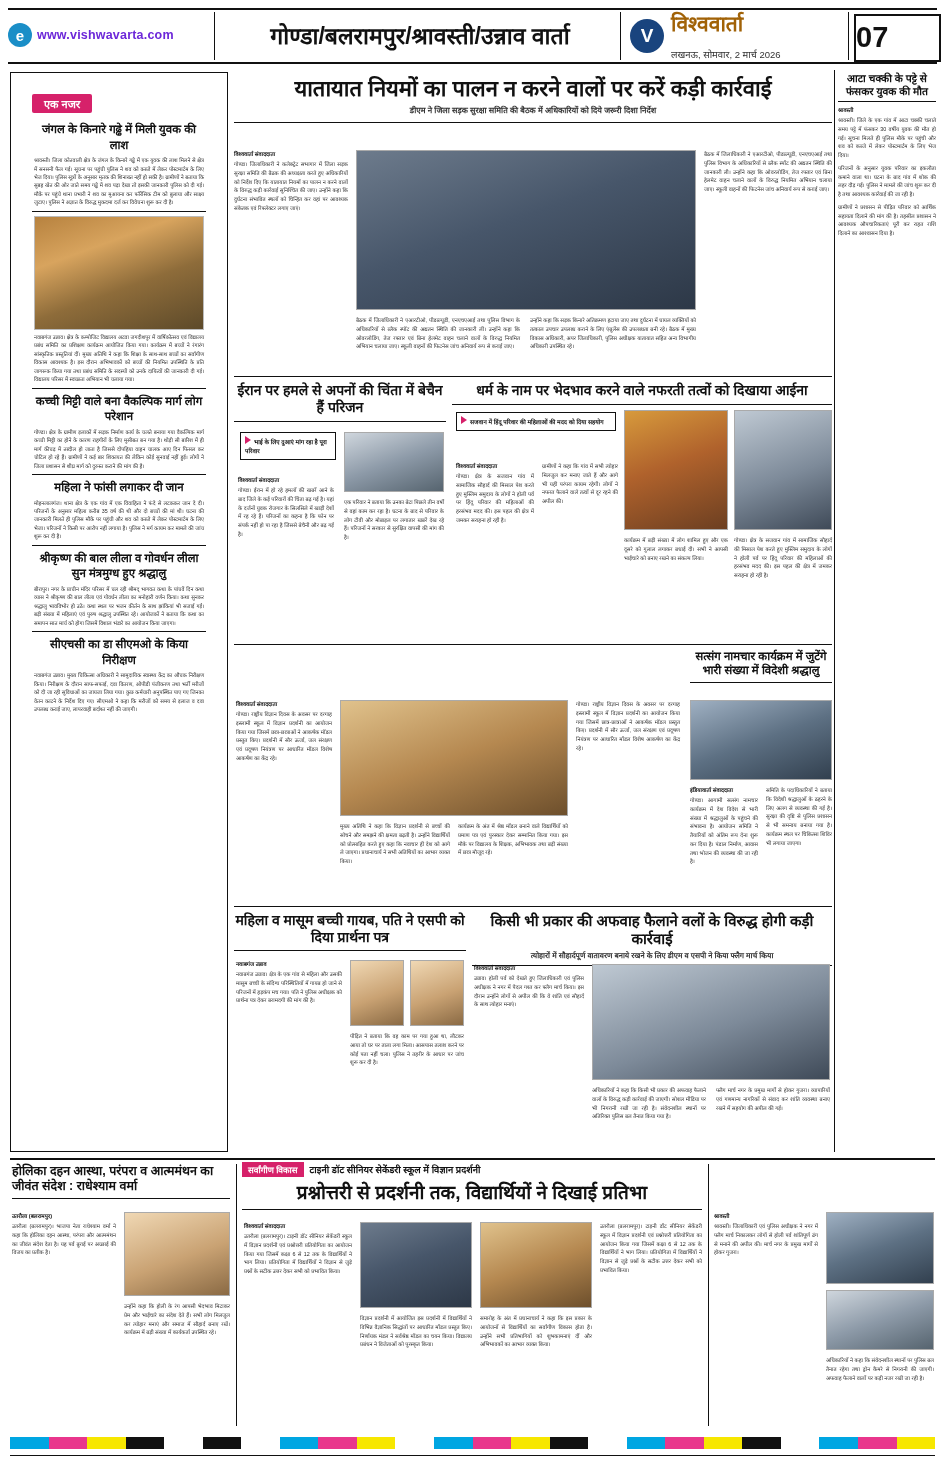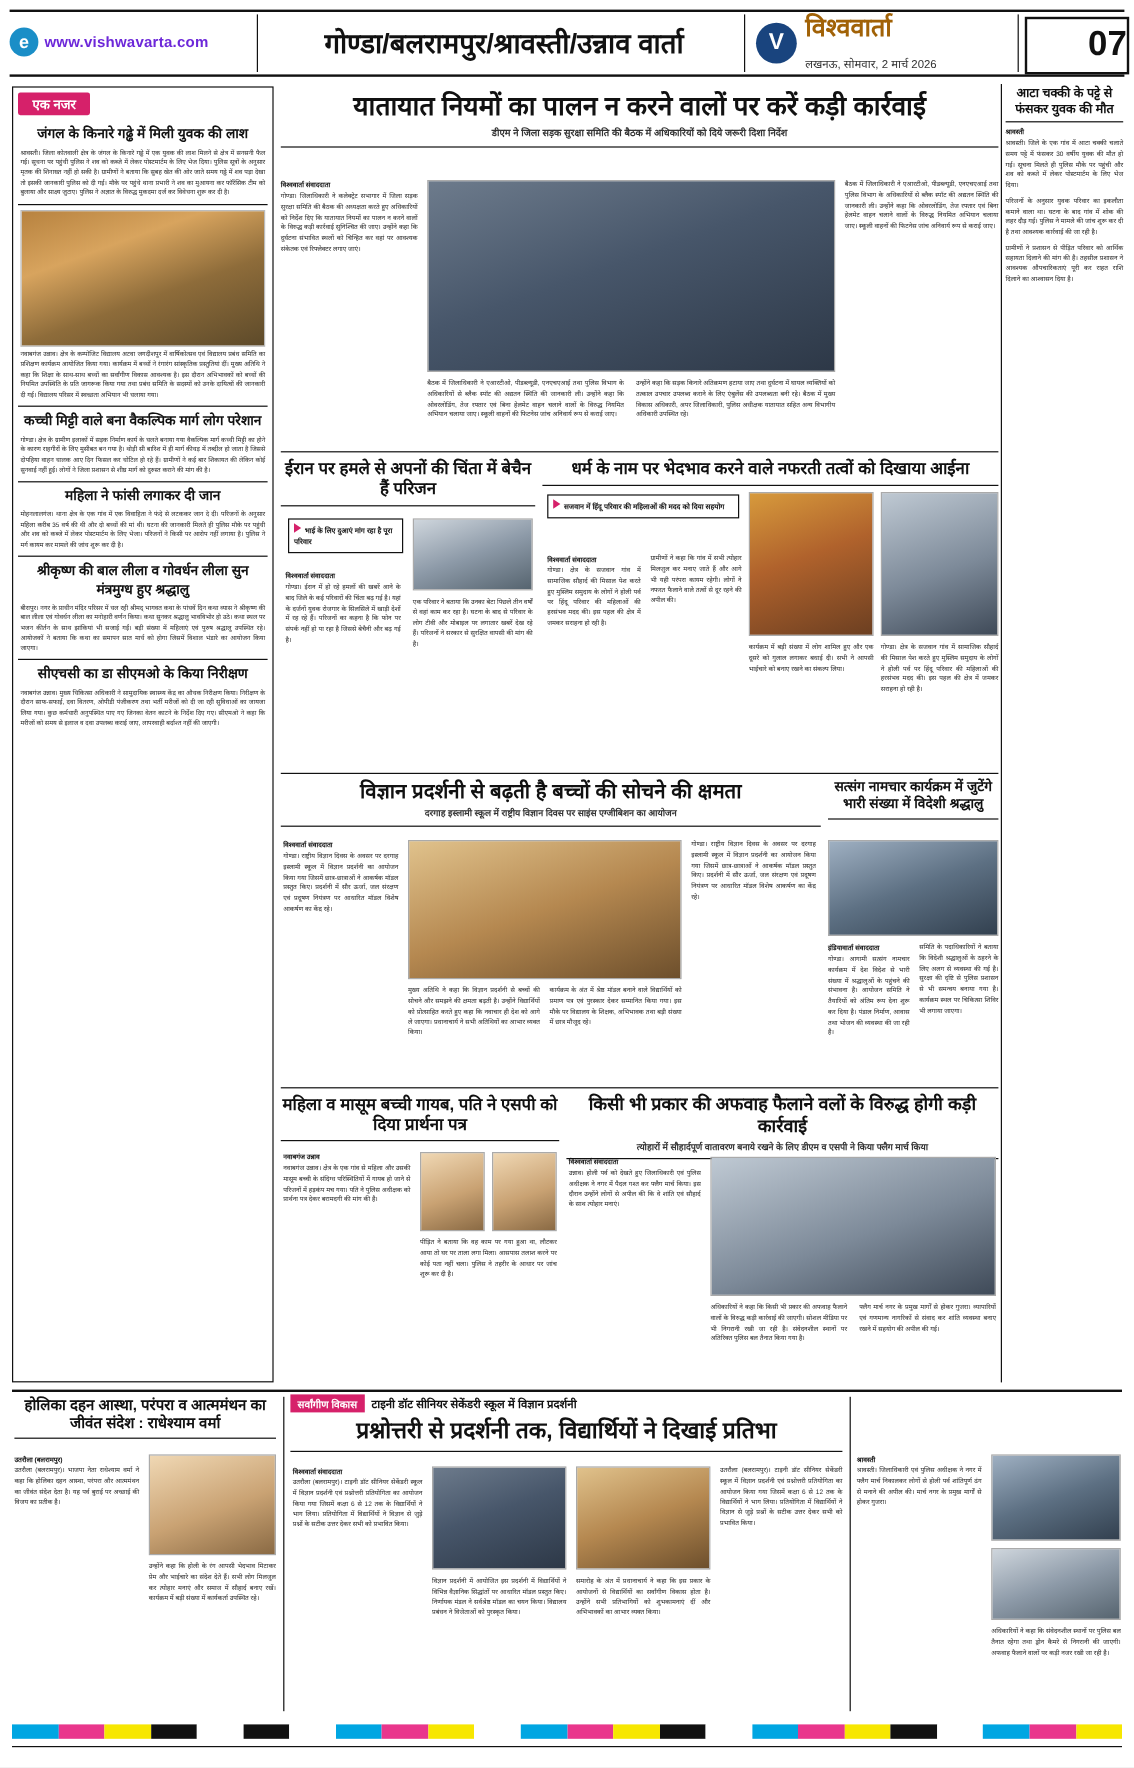--- a/index.html
+++ b/index.html
@@ -21,29 +21,29 @@
   .mast-sep1{position:absolute;left:206px;top:4px;width:1px;height:48px;background:#111;}
   .mast-sep2{position:absolute;left:612px;top:4px;width:1px;height:48px;background:#111;}
   .logo-wrap{position:absolute;left:622px;top:6px;width:210px;height:44px;display:flex;align-items:center;gap:7px;}
   .logo-mark{width:34px;height:34px;border-radius:50%;background:#19447e;color:#fff;
     display:flex;align-items:center;justify-content:center;font-size:19px;font-weight:bold;}
   .logo-text{line-height:1;}
   .logo-main{font-size:21px;font-weight:bold;color:#a16207;}
   .logo-sub{font-size:9.5px;color:#333;margin-top:16px;}
   .mast-sep3{position:absolute;left:840px;top:4px;width:1px;height:48px;background:#111;}
   .page-no{position:absolute;left:846px;top:6px;width:83px;height:44px;border:2px solid #111;
-    font-size:29px;font-weight:bold;text-align:right;line-height:42px;color:#111;}
+    font-size:29px;font-weight:bold;text-align:left;line-height:42px;color:#111;}
 
   
   .col-text{font-size:5.4px;line-height:1.62;color:#2b2b2b;text-align:justify;}
   .byline{font-size:5.6px;font-weight:bold;color:#111;margin-bottom:2px;}
   .hr-thin{height:1px;background:#111;}
 
   
-  .rail{position:absolute;left:10px;top:72px;width:218px;height:1080px;border:1px solid #111;box-sizing:border-box;padding:2px;}
+  .rail{position:absolute;left:10px;top:72px;width:218px;height:1080px;border:1px solid #111;box-sizing:border-box;padding:19px;}
   .rail-tag{display:inline-block;background:#d6216a;color:#fff;font-size:11px;font-weight:bold;
     padding:2px 12px;border-radius:2px;margin:2px 0 4px 2px;}
   .rail-h{font-size:11.5px;font-weight:bold;color:#111;line-height:1.35;margin:5px 3px 3px 3px;text-align:center;}
   .rail-p{font-size:5.3px;line-height:1.6;color:#2b2b2b;text-align:justify;margin:0 4px 4px 4px;}
   .rail-sep{height:1px;background:#111;margin:4px 2px;}
   .rail-img{margin:3px 4px;height:112px;border:1px solid #bbb;
     background:linear-gradient(160deg,#b7823f,#d8a45e 30%,#8e6c3a 60%,#5d4a2a);}
 
   
   .blk{position:absolute;box-sizing:border-box;}
@@ -191,25 +191,20 @@
   </div>
   <div class="blk" style="left:624px;top:536px;width:104px;height:102px;">
     <div class="col-text">कार्यक्रम में बड़ी संख्या में लोग शामिल हुए और एक दूसरे को गुलाल लगाकर बधाई दी। सभी ने आपसी भाईचारे को बनाए रखने का संकल्प लिया।</div>
   </div>
   <div class="blk" style="left:734px;top:536px;width:98px;height:102px;">
     <div class="col-text">गोण्डा। क्षेत्र के सजवान गांव में सामाजिक सौहार्द की मिसाल पेश करते हुए मुस्लिम समुदाय के लोगों ने होली पर्व पर हिंदू परिवार की महिलाओं की हरसंभव मदद की। इस पहल की क्षेत्र में जमकर सराहना हो रही है।</div>
   </div>
 
   <div class="blk hr-thin" style="left:234px;top:644px;width:598px;"></div>
 
-  <div class="blk" style="left:234px;top:650px;width:450px;">
-    <div class="headline" style="font-size:17px;">विज्ञान प्रदर्शनी से बढ़ती है बच्चों की सोचने की क्षमता</div>
-    <div class="subhead" style="margin-top:3px;font-size:7.5px;">दरगाह इस्लामी स्कूल में राष्ट्रीय विज्ञान दिवस पर साइंस एग्जीबिशन का आयोजन</div>
-    <div class="hr-thin" style="margin-top:4px;"></div>
-  </div>
   <div class="blk" style="left:236px;top:700px;width:96px;height:200px;">
     <div class="byline">विश्ववार्ता संवाददाता</div>
     <div class="col-text">गोण्डा। राष्ट्रीय विज्ञान दिवस के अवसर पर दरगाह इस्लामी स्कूल में विज्ञान प्रदर्शनी का आयोजन किया गया जिसमें छात्र-छात्राओं ने आकर्षक मॉडल प्रस्तुत किए। प्रदर्शनी में सौर ऊर्जा, जल संरक्षण एवं प्रदूषण नियंत्रण पर आधारित मॉडल विशेष आकर्षण का केंद्र रहे।</div>
   </div>
   <div class="photo ph5 blk" style="left:340px;top:700px;width:228px;height:116px;"></div>
   <div class="blk" style="left:340px;top:822px;width:110px;height:80px;">
     <div class="col-text">मुख्य अतिथि ने कहा कि विज्ञान प्रदर्शनी से बच्चों की सोचने और समझने की क्षमता बढ़ती है। उन्होंने विद्यार्थियों को प्रोत्साहित करते हुए कहा कि नवाचार ही देश को आगे ले जाएगा। प्रधानाचार्य ने सभी अतिथियों का आभार व्यक्त किया।</div>
   </div>
   <div class="blk" style="left:458px;top:822px;width:110px;height:80px;">
     <div class="col-text">कार्यक्रम के अंत में श्रेष्ठ मॉडल बनाने वाले विद्यार्थियों को प्रमाण पत्र एवं पुरस्कार देकर सम्मानित किया गया। इस मौके पर विद्यालय के शिक्षक, अभिभावक तथा बड़ी संख्या में छात्र मौजूद रहे।</div>
@@ -271,21 +266,21 @@
     <div class="col-text">श्रावस्ती। जिले के एक गांव में आटा चक्की चलाते समय पट्टे में फंसकर 30 वर्षीय युवक की मौत हो गई। सूचना मिलते ही पुलिस मौके पर पहुंची और शव को कब्जे में लेकर पोस्टमार्टम के लिए भेज दिया।</div>
     <div class="col-text" style="margin-top:4px;">परिजनों के अनुसार युवक परिवार का इकलौता कमाने वाला था। घटना के बाद गांव में शोक की लहर दौड़ गई। पुलिस ने मामले की जांच शुरू कर दी है तथा आवश्यक कार्रवाई की जा रही है।</div>
     <div class="col-text" style="margin-top:4px;">ग्रामीणों ने प्रशासन से पीड़ित परिवार को आर्थिक सहायता दिलाने की मांग की है। तहसील प्रशासन ने आवश्यक औपचारिकताएं पूरी कर राहत राशि दिलाने का आश्वासन दिया है।</div>
   </div>
 
   <div class="blk" style="left:834px;top:70px;width:1px;height:1082px;background:#111;"></div>
 
   <div class="blk" style="left:10px;top:1158px;width:925px;height:2px;background:#111;"></div>
 
   <div class="blk" style="left:12px;top:1164px;width:218px;">
-    <div class="headline" style="font-size:12.5px;text-align:center;">होलिका दहन आस्था, परंपरा व आत्ममंथन का जीवंत संदेश : राधेश्याम वर्मा</div>
+    <div class="headline" style="font-size:12.5px;text-align:left;">होलिका दहन आस्था, परंपरा व आत्ममंथन का जीवंत संदेश : राधेश्याम वर्मा</div>
     <div class="hr-thin" style="margin:4px 0;"></div>
   </div>
   <div class="blk" style="left:12px;top:1212px;width:104px;height:210px;">
     <div class="byline">उतरौला (बलरामपुर)</div>
     <div class="col-text">उतरौला (बलरामपुर)। भाजपा नेता राधेश्याम वर्मा ने कहा कि होलिका दहन आस्था, परंपरा और आत्ममंथन का जीवंत संदेश देता है। यह पर्व बुराई पर अच्छाई की विजय का प्रतीक है।</div>
   </div>
   <div class="photo ph7 blk" style="left:124px;top:1212px;width:106px;height:84px;"></div>
   <div class="blk" style="left:124px;top:1302px;width:106px;height:120px;">
     <div class="col-text">उन्होंने कहा कि होली के रंग आपसी भेदभाव मिटाकर प्रेम और भाईचारे का संदेश देते हैं। सभी लोग मिलजुल कर त्योहार मनाएं और समाज में सौहार्द बनाए रखें। कार्यक्रम में बड़ी संख्या में कार्यकर्ता उपस्थित रहे।</div>
   </div>

